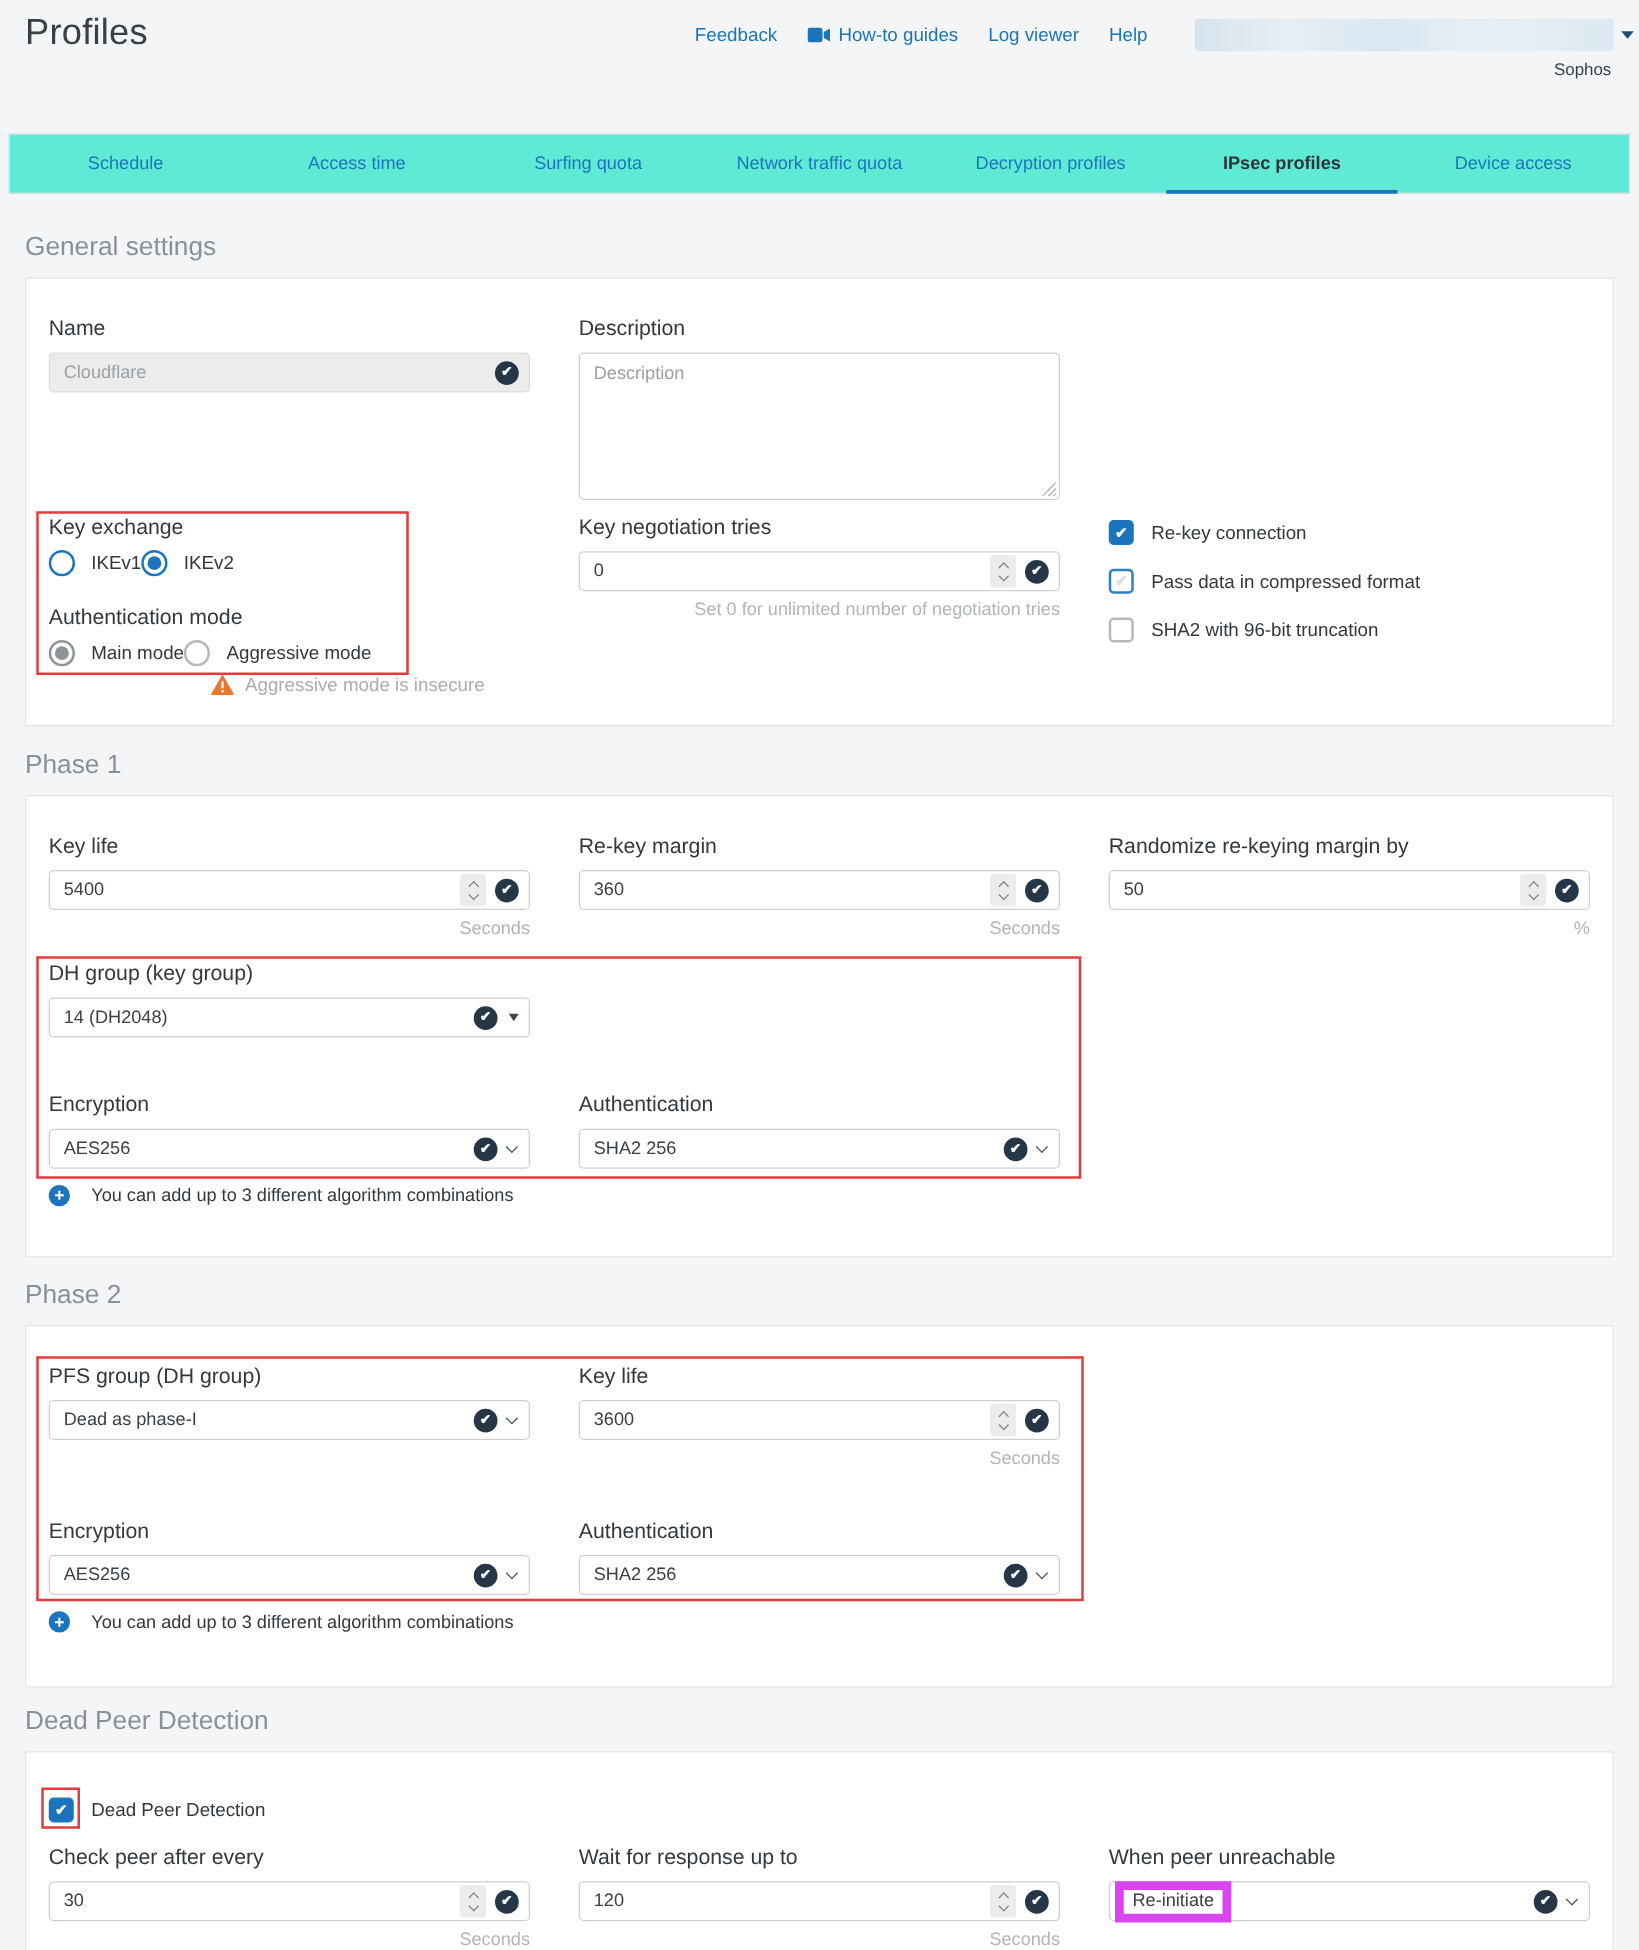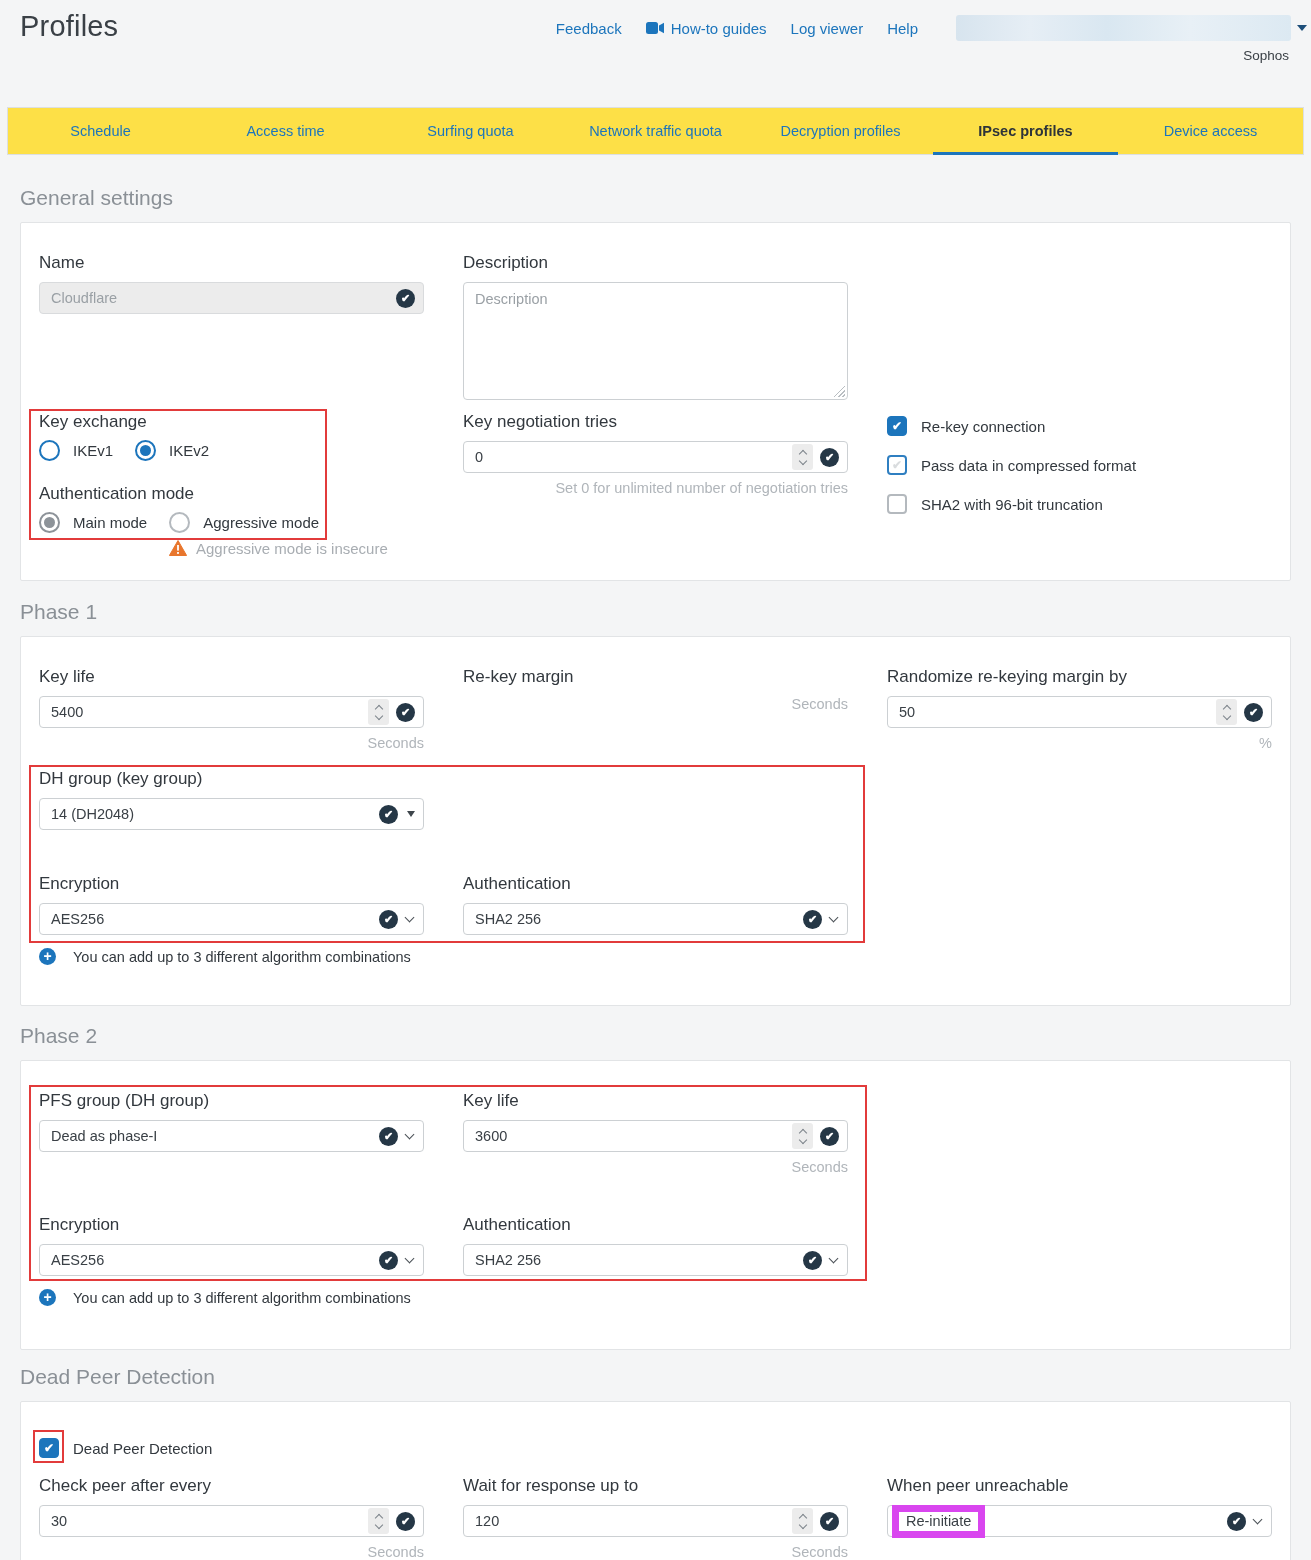--- a/index.html
+++ b/index.html
@@ -17,21 +17,21 @@
   .hlink { color:#1c75bc; font-size:15px; cursor:pointer; }
   .howto { display:flex; align-items:center; gap:7px; }
   .video-icon { display:inline-flex; }
   .account-box { width:335px; height:26px; margin-left:14px; border-radius:3px; position:relative;
     background:linear-gradient(90deg,#d7e4ee,#e6eef5 22%,#d9e7f1 45%,#e8f0f6 70%,#dce9f2);
   }
   .account-caret { position:absolute; right:-16px; top:10px; width:0; height:0;
     border-left:5px solid transparent; border-right:5px solid transparent; border-top:6px solid #1d4e79; }
   .brand { font-size:13.5px; color:#3a4046; padding-right:2px; }
   
-  .tabbar { margin:0 7px; height:48px; background:#fde047; border:1px solid #dcdfe1; display:flex; }
+  .tabbar { margin:0 7px; height:48px; background:#5eead4; border:1px solid #dcdfe1; display:flex; }
   .tab { flex:1; display:flex; align-items:center; justify-content:center; font-size:14.5px;
     color:#1c75bc; cursor:pointer; position:relative; }
   .tab.active { color:#2e3439; font-weight:700; }
   .tab.active::after { content:""; position:absolute; left:0; right:0; bottom:-1px; height:3px; background:#1c75bc; }
   
   .content { padding:0 20px; }
   .section-title { font-size:21px; font-weight:400; color:#8a9096; }
   .mt-gs { margin-top:31px; } .mt-p1 { margin-top:19px; } .mt-p2 { margin-top:18px; } .mt-dpd { margin-top:15px; }
   .card { background:#fff; border:1px solid #e2e4e6; border-radius:2px; margin-top:12px;
     position:relative; padding:30px 18px 0; }
@@ -56,21 +56,21 @@
     transform:rotate(45deg); margin:-4px 2px 0 8px; flex:none; }
   .dd-caret { width:0; height:0; border-left:4.5px solid transparent; border-right:4.5px solid transparent;
     border-top:6px solid #3f464c; margin-left:9px; flex:none; }
   .unit, .help-text { text-align:right; font-size:14.5px; color:#b0b5ba; margin-top:7px; }
   .textarea { height:118px; border:1px solid #ccd0d3; border-radius:4px; background:#fff;
     padding:8px 11px; font-size:14.5px; color:#9aa0a5; position:relative; cursor:text; }
   .resize-handle { position:absolute; right:2px; bottom:2px; width:11px; height:11px;
     background:
       linear-gradient(135deg, transparent 0 46%, #b9bec2 46% 54%, transparent 54% 66%, #b9bec2 66% 74%, transparent 74% 86%, #b9bec2 86% 94%, transparent 94%); }
   
-  .radio-group { display:flex; align-items:center; gap:22px; margin-top:6px; height:24px; }
+  .radio-group { display:flex; align-items:center; margin-top:6px; height:24px; }
   .radio-item { display:flex; align-items:center; gap:13px; cursor:pointer; }
   .radio { width:21px; height:21px; border-radius:50%; border:2px solid #1c75bc; background:#fff;
     display:flex; align-items:center; justify-content:center; flex:none; }
   .radio.sel::after { content:""; width:11px; height:11px; border-radius:50%; background:#1c75bc; }
   .radio.gray { border-color:#8d9399; }
   .radio.gray.sel::after { background:#8d9399; }
   .radio.gray-empty { border-color:#b4b9be; }
   .radio-label { font-size:15px; color:#32383e; }
   .spacer22 { height:22px; }
   .cb-stack { display:flex; flex-direction:column; gap:15px; padding-top:2px; }
@@ -238,20 +238,28 @@
           <span class="stepper">
               <span class="chev up"></span>
               <span class="chev down"></span>
             </span>
           <span class="check-badge"></span>
         </div>
         <div class="unit">Seconds</div>
       </div>
       <div>
         <div class="field-label">Re-key margin</div>
+        <div class="input">
+          <span class="val">360</span>
+          <span class="stepper">
+              <span class="chev up"></span>
+              <span class="chev down"></span>
+            </span>
+          <span class="check-badge"></span>
+        </div>
         <div class="unit">Seconds</div>
       </div>
       <div>
         <div class="field-label">Randomize re-keying margin by</div>
         <div class="input">
           <span class="val">50</span>
           <span class="stepper">
               <span class="chev up"></span>
               <span class="chev down"></span>
             </span>

